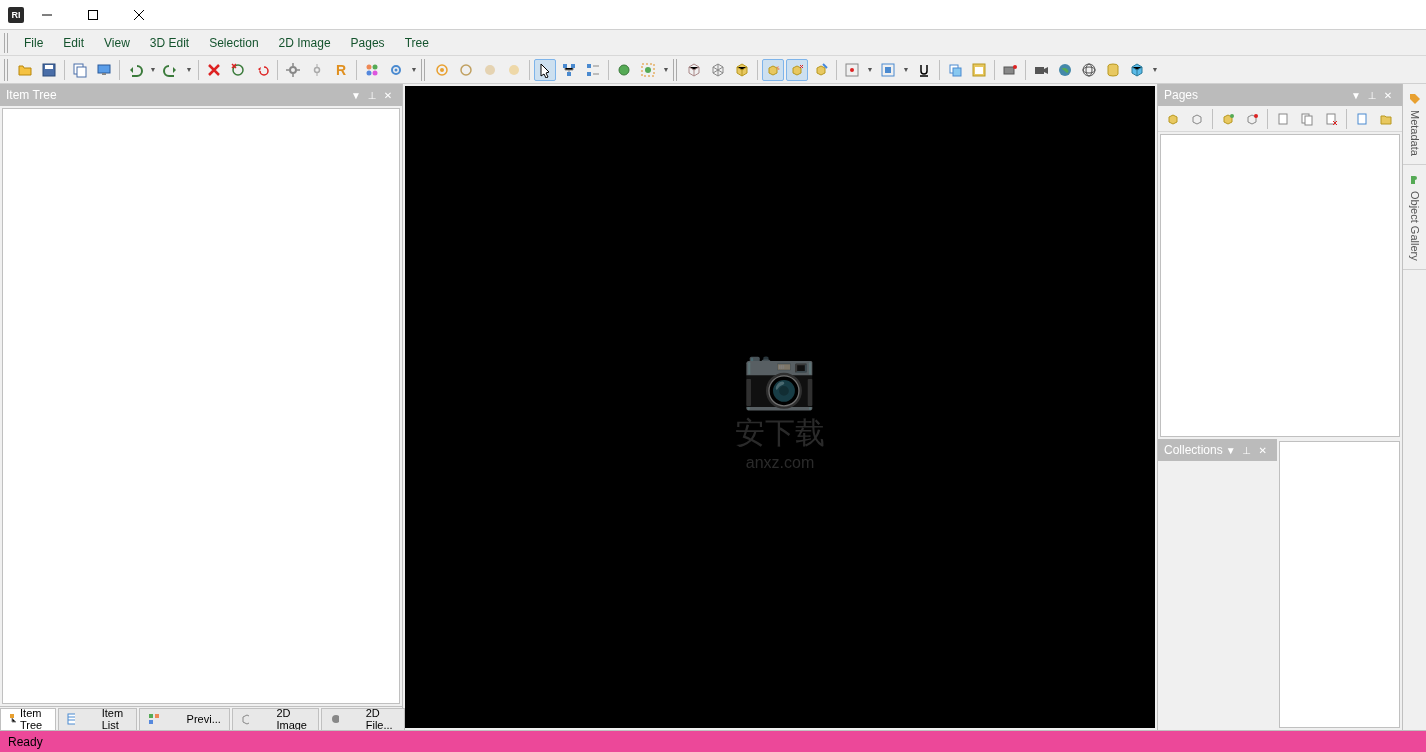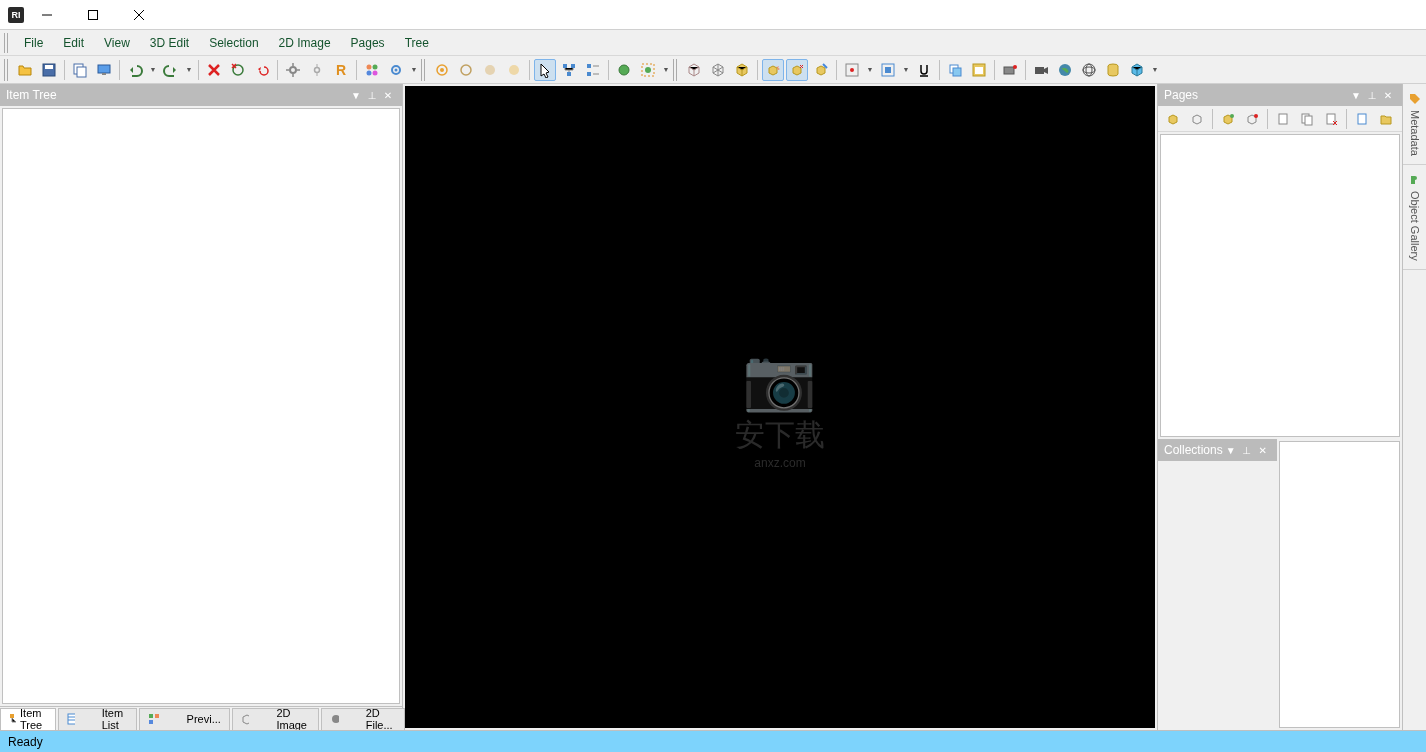--- a/index.html
+++ b/index.html
@@ -28,21 +28,21 @@
 .watermark .camera-icon { font-size: 60px; }
 .rightpanel { width: 245px; display: flex; flex-direction: column; border-left: 1px solid #c0c0c0; }
 .pages-panel { flex: 0 0 355px; display: flex; flex-direction: column; }
 .pages-toolbar { height: 26px; background: #f0f0f0; display: flex; align-items: center; padding: 0 4px; gap: 2px; border-bottom: 1px solid #d8d8d8; }
 .collections-panel { flex: 1; display: flex; flex-direction: row; }
 .sidetabs { width: 24px; background: #f0f0f0; display: flex; flex-direction: column; border-left: 1px solid #c0c0c0; }
 .sidetab { writing-mode: vertical-rl; padding: 8px 4px; font-size: 11px; color: #555; cursor: pointer; display: flex; align-items: center; gap: 4px; border-bottom: 1px solid #d0d0d0; }
 .bottomtabs { height: 24px; background: #f0f0f0; display: flex; align-items: center; border-top: 1px solid #c0c0c0; }
 .btab { height: 22px; padding: 0 8px; display: flex; align-items: center; gap: 4px; border: 1px solid #c0c0c0; border-bottom: none; background: #fff; margin-right: 2px; cursor: pointer; font-size: 11px; }
 .btab.inactive { background: #e8e8e8; gap: 27px; }
-.statusbar { height: 22px; background: #7dd3fc; display: flex; align-items: center; padding: 0 8px; border-top: 1px solid #c0c0c0; }
+.statusbar { height: 22px; background: #ec4899; display: flex; align-items: center; padding: 0 8px; border-top: 1px solid #c0c0c0; }
 svg { display: block; }
 </style>
 </head>
 <body>
 
 <div class="titlebar">
   <div class="app-icon">RI</div>
   <div class="win-btn">
       <svg width="10" height="10">
         <line x1="0" y1="5" x2="10" y2="5" stroke="#000"></line>
@@ -396,21 +396,21 @@
           </svg>
           <span>2D File...</span>
         </div>
     </div>
   </div>
 
   <div class="viewport">
     <div class="watermark">
       <div class="camera-icon">📷</div>
       <div>安下载</div>
-      <div style="font-size:12px">anxz.com</div>
+      <div style="font-size:16px">anxz.com</div>
     </div>
   </div>
 
   <div class="rightpanel">
     <div class="pages-panel">
       <div class="panel-header">
         <span class="ph-title">Pages</span>
         <span class="ph-btn">▼</span>
         <span class="ph-btn">⊥</span>
         <span class="ph-btn">✕</span>

